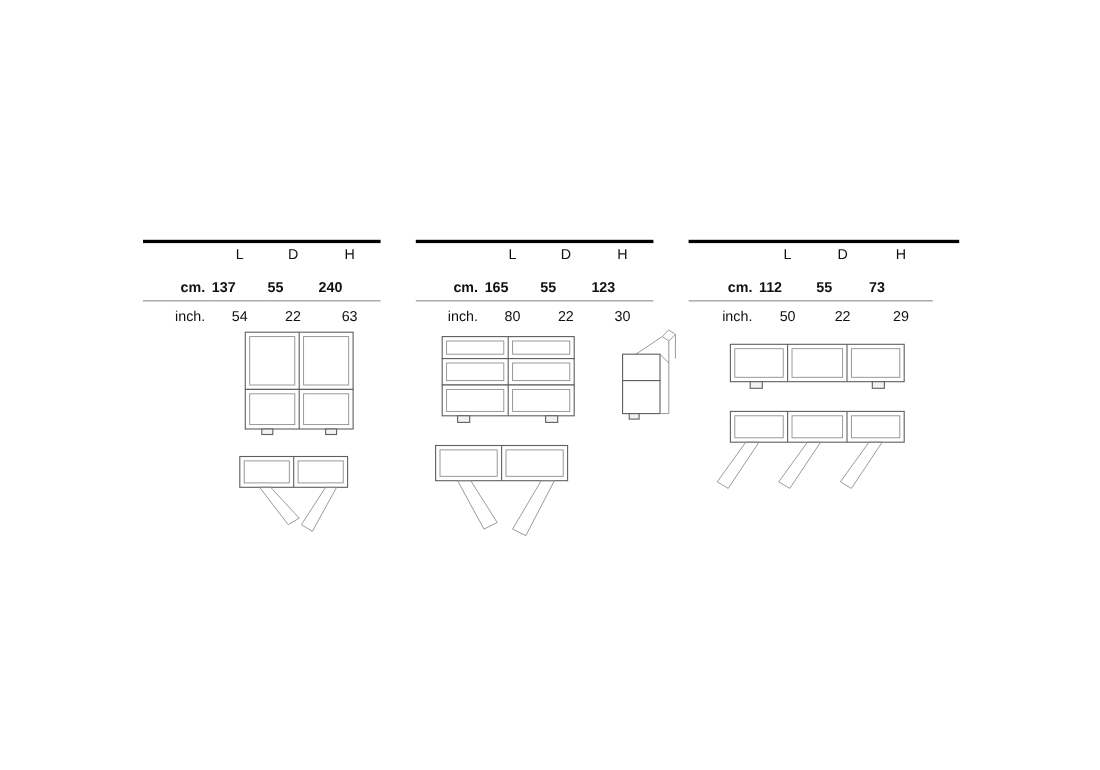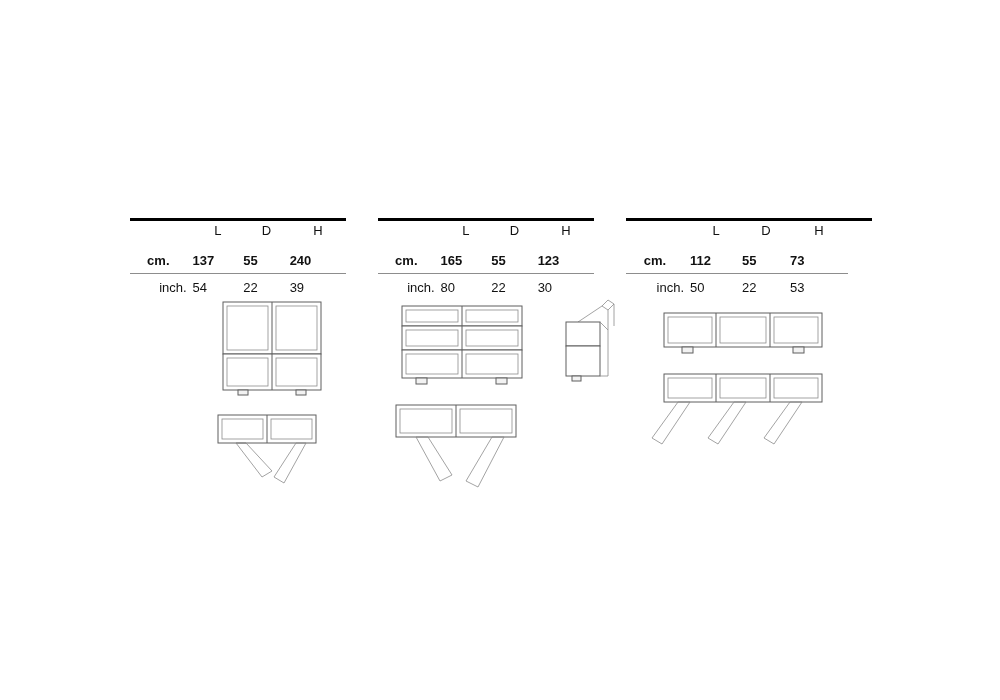--- a/index.html
+++ b/index.html
@@ -50,34 +50,35 @@
     font-size: 13px;
     white-space: nowrap;
   }
   td.hdr {
     text-align: center;
     font-weight: normal;
     color: #111;
     height: 24px;
   }
   td.unit {
-    text-align: center;
+    text-align: right;
     font-weight: bold;
     padding-right: 6px;
   }
   td.val {
     text-align: left;
     font-weight: bold;
   }
   td.unit-thin {
     text-align: right;
     font-weight: normal;
     padding-right: 6px;
   }
   td.val-thin {
+    text-align: center;
     font-weight: normal;
   }
   .hdr-row td {
     position: relative;
     top: -4px;
   }
   .underline-row td {
     border-bottom: 1px solid #8d8d8d;
   }
 
@@ -112,21 +113,21 @@
       <tr class="underline-row">
         <td class="unit">cm.</td>
         <td class="val">137</td>
         <td class="val">55</td>
         <td class="val">240</td>
       </tr>
       <tr>
         <td class="unit-thin">inch.</td>
         <td class="val-thin">54</td>
         <td class="val-thin">22</td>
-        <td class="val-thin">39</td>
+        <td class="val-thin">63</td>
       </tr>
     </tbody>
       </table>
   </div>
 
   <div class="spec-group" style="left:378px; top:218px; width:216px;">
     <div class="rule" style="width:216px;"></div>
     <table>
       <tbody>
           <tr class="hdr-row">
@@ -164,21 +165,21 @@
       <tr class="underline-row">
         <td class="unit">cm.</td>
         <td class="val">112</td>
         <td class="val">55</td>
         <td class="val">73</td>
       </tr>
       <tr>
         <td class="unit-thin">inch.</td>
         <td class="val-thin">50</td>
         <td class="val-thin">22</td>
-        <td class="val-thin">53</td>
+        <td class="val-thin">29</td>
       </tr>
     </tbody>
       </table>
   </div>
 
   <div class="draw" style="left:218px; top:300px;">
     <svg width="110" height="105" viewBox="0 0 110 105">
 
       <rect class="ln fill-w" x="5" y="2" width="98" height="52"></rect>
       <line class="ln" x1="54" y1="2" x2="54" y2="54"></line>

